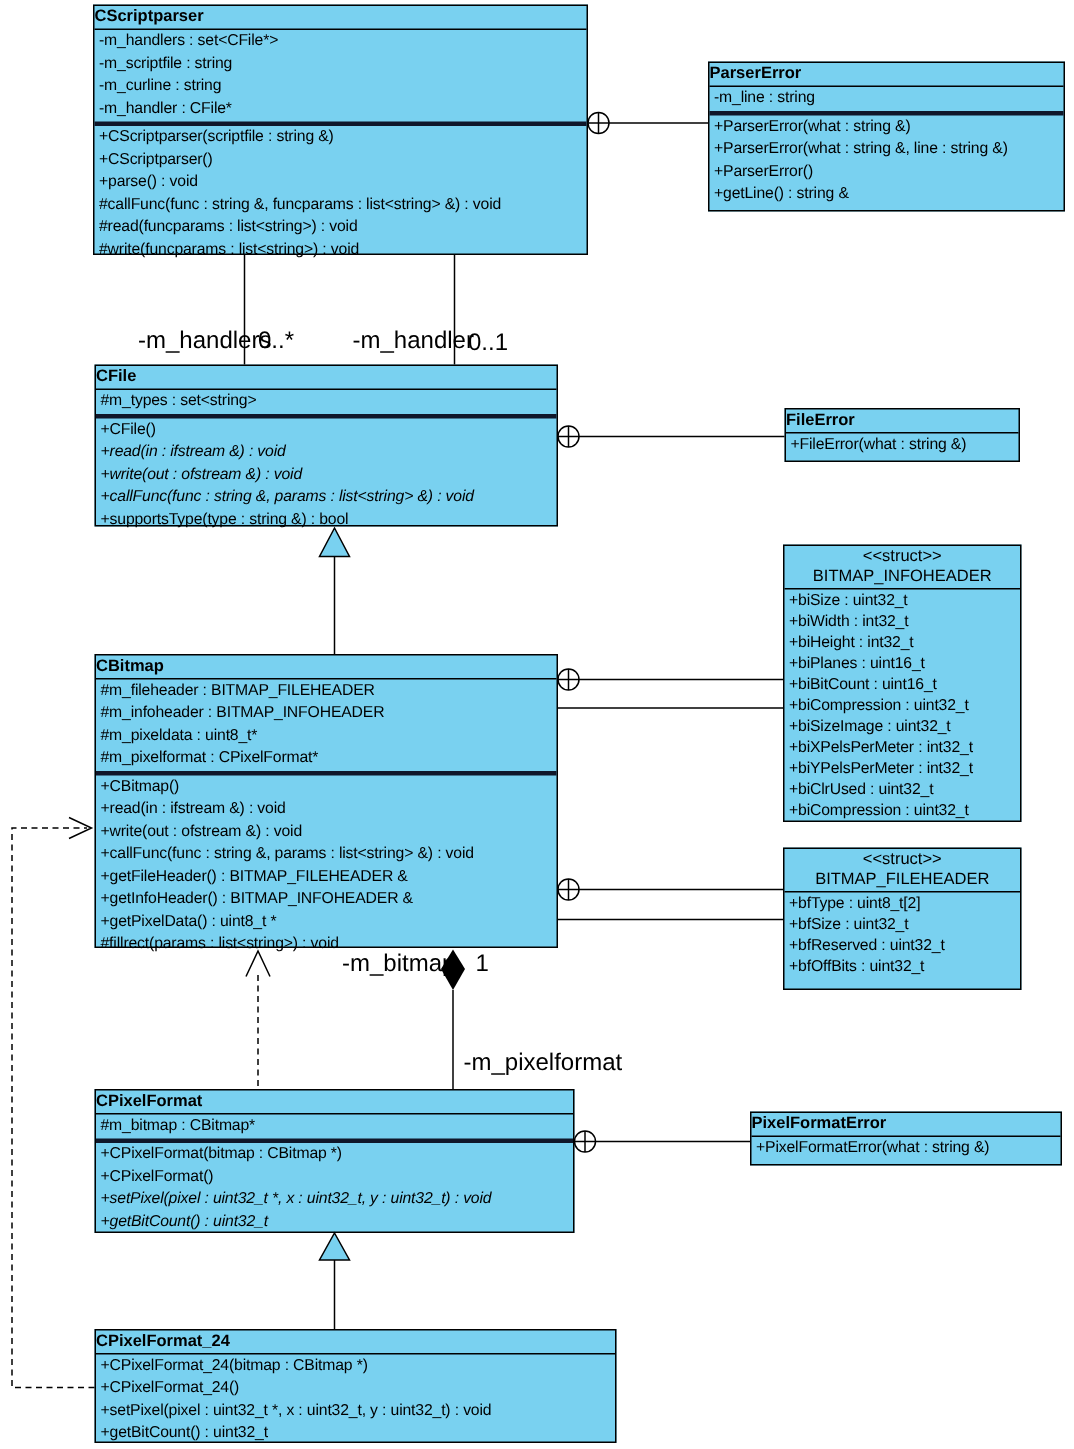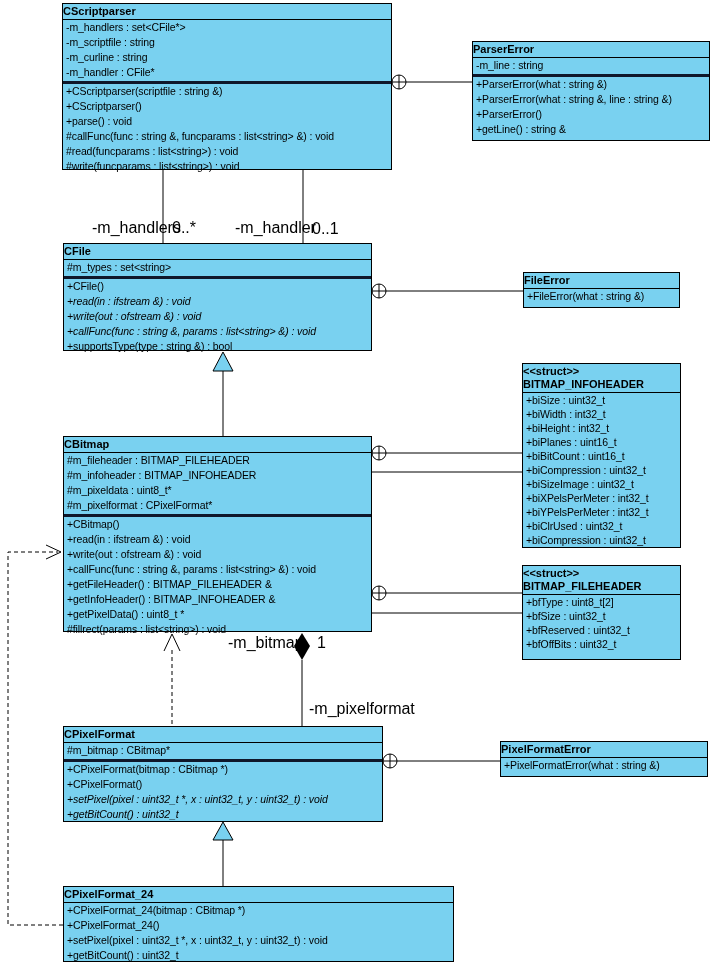--- a/index.html
+++ b/index.html
@@ -9,21 +9,21 @@
   }
   .uml-class{
     position:absolute;background:#79d1f0;border:1px solid #000;
     box-sizing:border-box;color:#000;
   }
   .title{
     text-align:left;font-weight:bold;font-size:11px;line-height:15px;height:15px;
     border-bottom:1px solid #000;white-space:nowrap;overflow:hidden;
   }
   .title.abst{}
-  .hdr2{border-bottom:1px solid #000;text-align:left;font-weight:bold;font-size:11px;line-height:13px;padding:1px 0;}
+  .hdr2{border-bottom:1px solid #000;text-align:center;font-weight:normal;font-size:11px;line-height:13px;padding:1px 0;}
   .hdr2 div{white-space:nowrap;}
   .sect{border-bottom:3px solid #0f172a;overflow:hidden;}
   .sect.last{border-bottom:none;}
   .member{
     font-size:10.5px;line-height:15px;height:15px;padding:0 0 0 3px;
     white-space:nowrap;overflow:hidden;letter-spacing:-0.1px;
   }
   .compact .member{line-height:14px;height:14px;}
   .member.it{font-style:italic;}
   .edge-label{
@@ -156,21 +156,21 @@
       </div>
   </div>
 
   <div class="uml-class" style="left:500px;top:741px;width:208px;height:36px">
     <div class="title">PixelFormatError</div>
     <div class="sect last">
         <div class="member">+PixelFormatError(what : string &amp;)</div>
       </div>
   </div>
 
-  <div class="uml-class" style="left:63px;top:886px;width:391px;height:76px">
+  <div class="uml-class" style="left:63px;top:886px;width:348px;height:76px">
     <div class="title">CPixelFormat_24</div>
     <div class="sect last">
         <div class="member">+CPixelFormat_24(bitmap : CBitmap *)</div>
         <div class="member">+CPixelFormat_24()</div>
         <div class="member">+setPixel(pixel : uint32_t *, x : uint32_t, y : uint32_t) : void</div>
         <div class="member">+getBitCount() : uint32_t</div>
       </div>
   </div>
 
   <span class="edge-label" style="left:92px;top:222px">-m_handlers</span>

